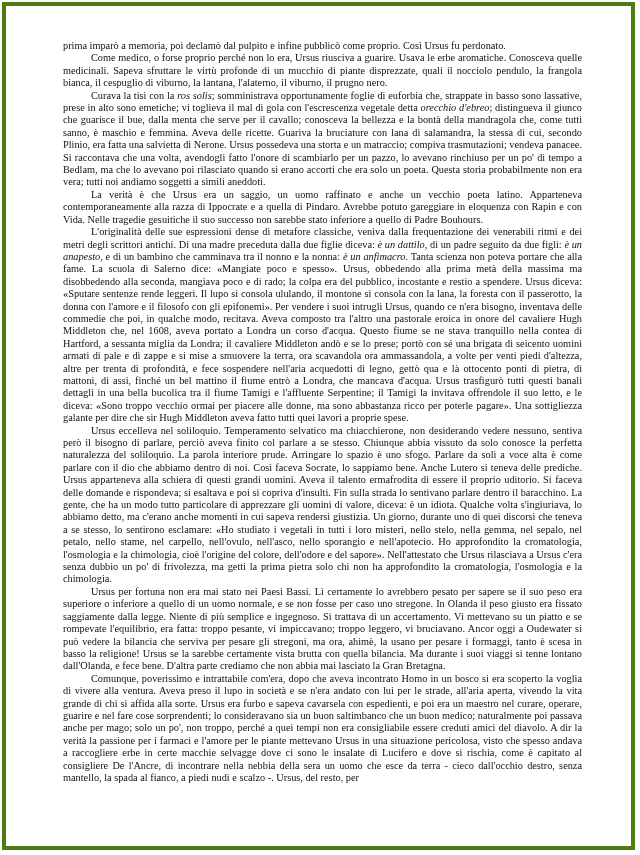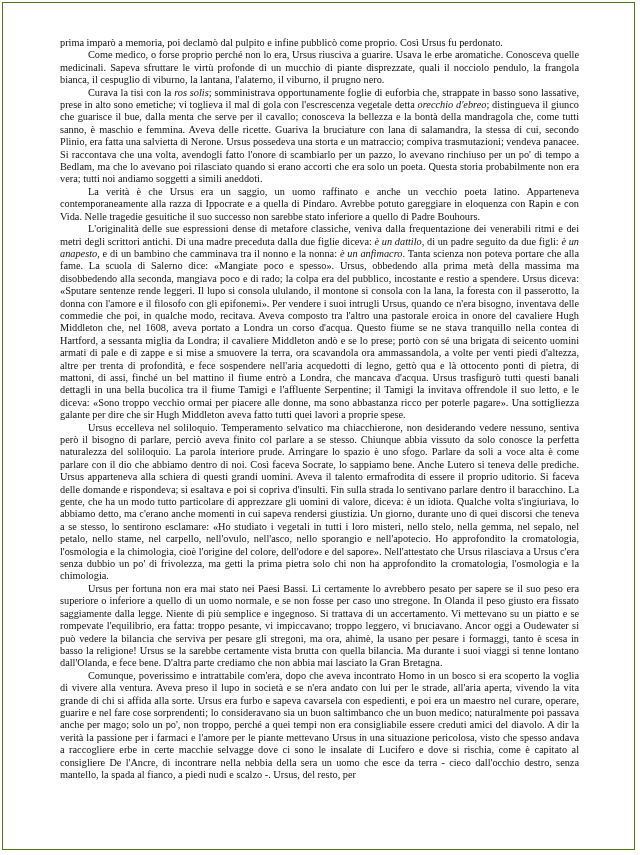--- a/index.html
+++ b/index.html
@@ -5,21 +5,21 @@
   html, body {
     margin: 0; padding: 0;
     width: 640px; height: 855px;
     background: #ffffff;
     overflow: hidden;
   }
   .page {
     position: absolute;
     top: 2px; left: 2px;
     width: 633px; height: 848px;
-    border: 1px solid #4d7c0f;
+    border: 4px solid #4d7c0f;
     background: #ffffff;
     box-sizing: border-box;
   }
   .textblock {
     position: absolute;
     top: 34px; left: 57px;
     width: 519px;
     color: #111111;
     font-family: "Liberation Serif", "DejaVu Serif", serif;
     font-size: 10.3px;

